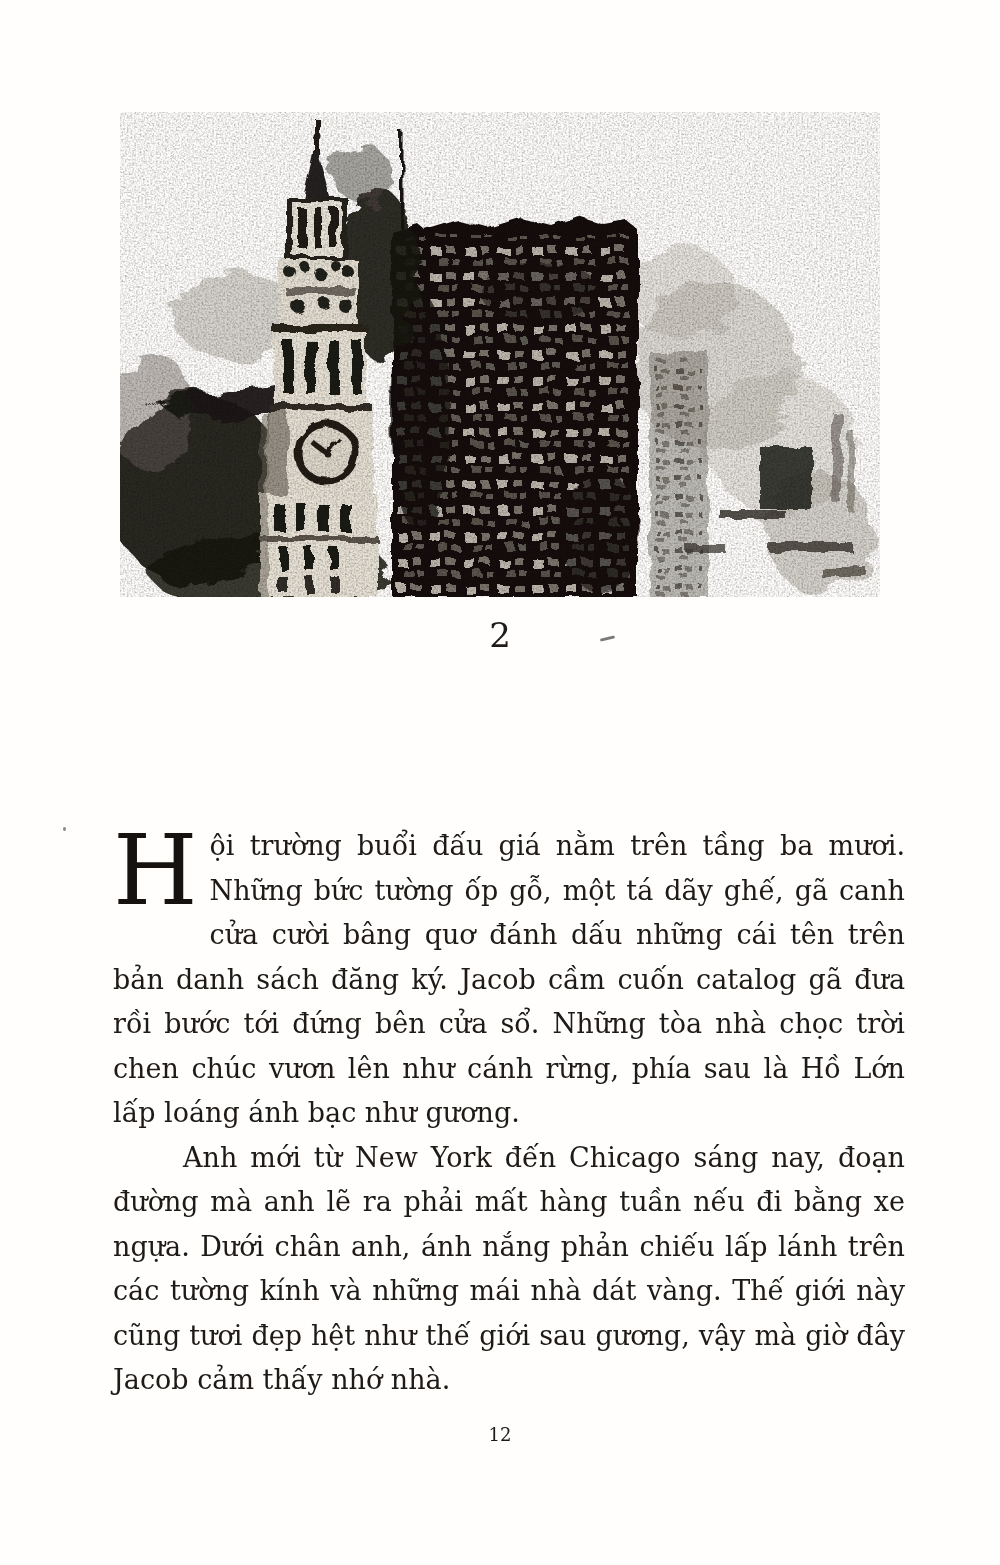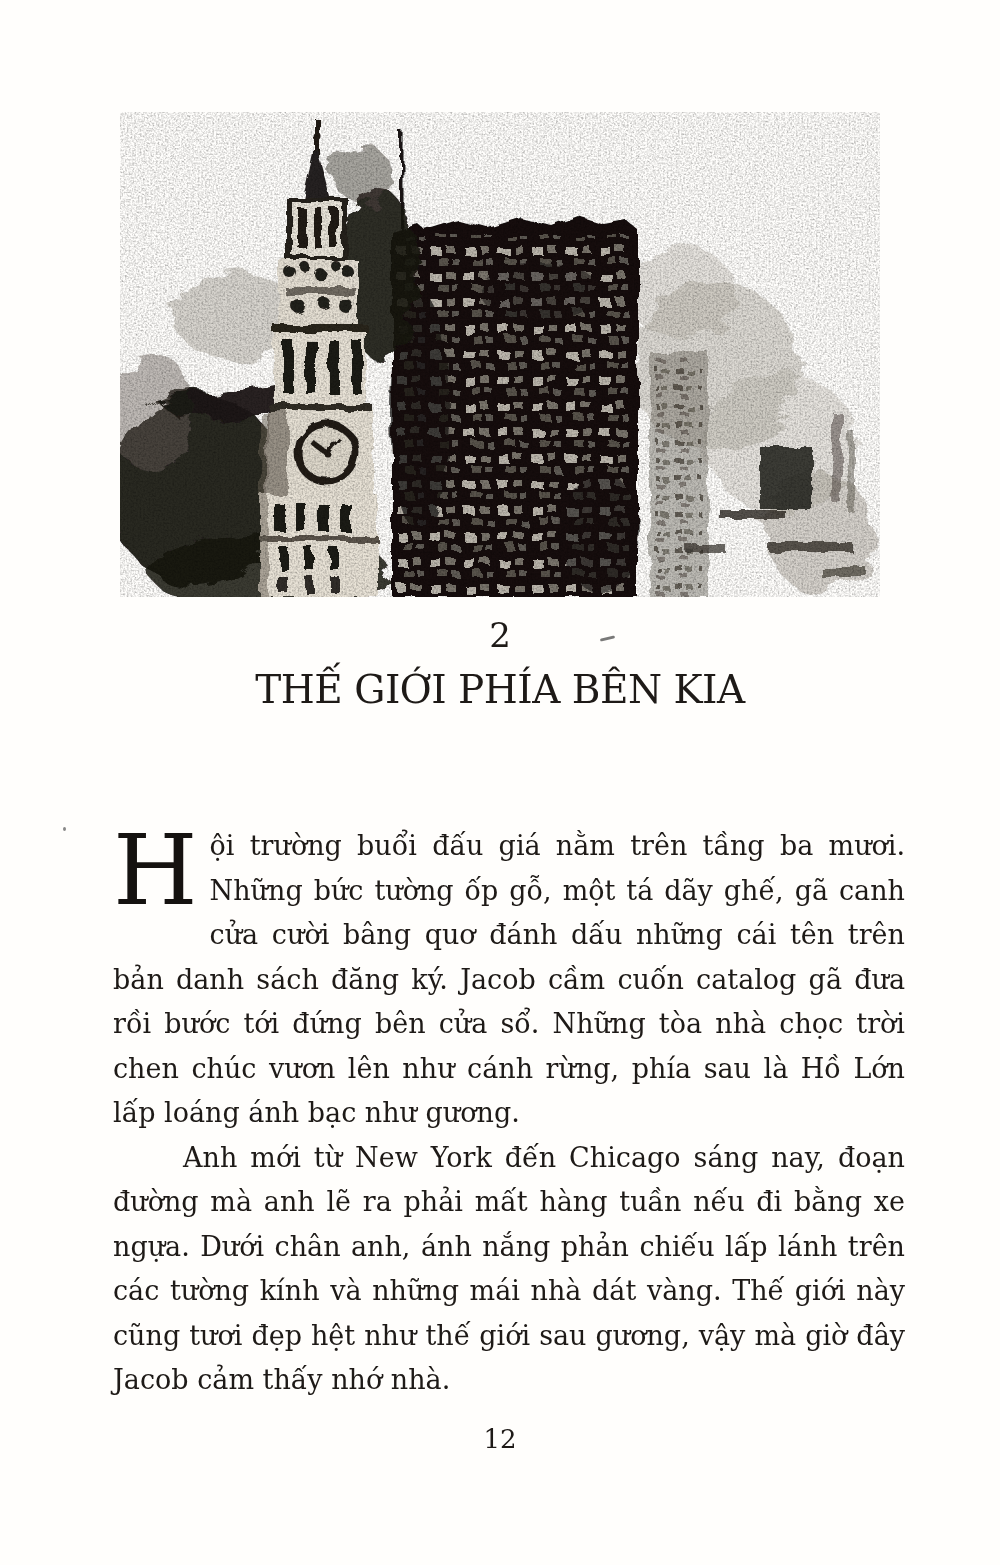--- a/index.html
+++ b/index.html
@@ -35,21 +35,21 @@
   .para-indent{text-indent:70px;}
   .para-last{text-align-last:justify;}
   .dropcap{
     float:left;
     font-size:97px;line-height:92px;height:93px;
     margin:1px 12px 0 0;
     color:#151210;
   }
   .page-number{
     position:absolute;top:1424px;left:0;width:100%;
-    text-align:center;font-size:26px;
+    text-align:center;font-size:18px;
   }
   .ink-dash{
     position:absolute;top:637px;left:600px;width:15px;height:3px;
     background:#4c4c4c;opacity:0.75;
     transform:rotate(-13deg);border-radius:2px;
   }
   .ink-dot{
     position:absolute;top:827px;left:63px;width:3px;height:4px;
     background:#6a6a6a;opacity:0.8;border-radius:50%;
   }
@@ -177,21 +177,20 @@
         <rect x="210" y="464" width="9" height="16" fill="#1f1b17" opacity="0.9"></rect>
         <rect x="140" y="300" width="8" height="185" fill="#6b6458" opacity="0.5"></rect>
       </g>
 
       <rect x="0" y="0" width="760" height="485" fill="#000000" filter="url(#grain)" opacity="0.35"></rect>
     </svg>
   </div>
 
   <div class="chapter-number">2</div>
   <div class="ink-dash"></div>
-  <div class="chapter-title">THẾ GIỚI PHÍA BÊN KIA</div>
 
   <div class="body-text">
     <p class="para"><span class="dropcap">H</span><span>ội trường buổi đấu giá nằm trên tầng ba mươi. Những bức tường ốp gỗ, một tá dãy ghế, gã canh cửa cười bâng quơ đánh dấu những cái tên trên bản danh sách đăng ký. Jacob cầm cuốn catalog gã đưa rồi bước tới đứng bên cửa sổ. Những tòa nhà chọc trời chen chúc vươn lên như cánh rừng, phía sau là Hồ Lớn lấp loáng ánh bạc như gương.</span></p>
     <p class="para para-indent">Anh mới từ New York đến Chicago sáng nay, đoạn đường mà anh lẽ ra phải mất hàng tuần nếu đi bằng xe ngựa. Dưới chân anh, ánh nắng phản chiếu lấp lánh trên các tường kính và những mái nhà dát vàng. Thế giới này cũng tươi đẹp hệt như thế giới sau gương, vậy mà giờ đây Jacob cảm thấy nhớ nhà.</p>
   </div>
 
   <div class="ink-dot"></div>
 
   <div class="page-number">12</div>
 

